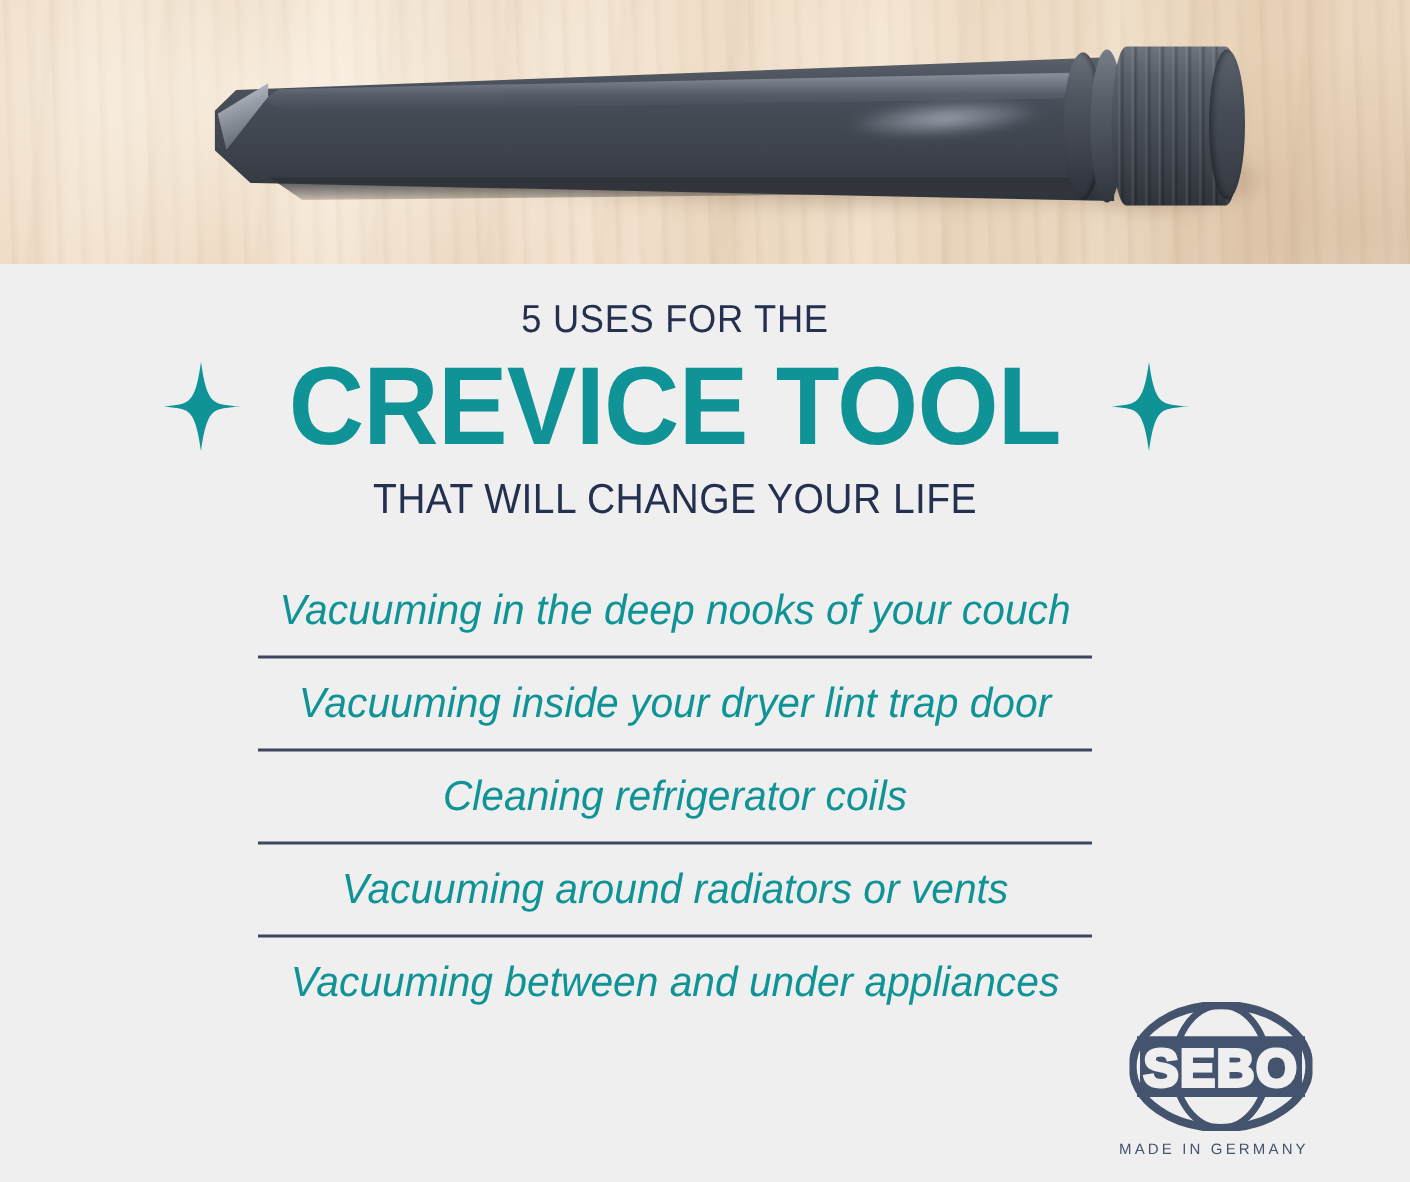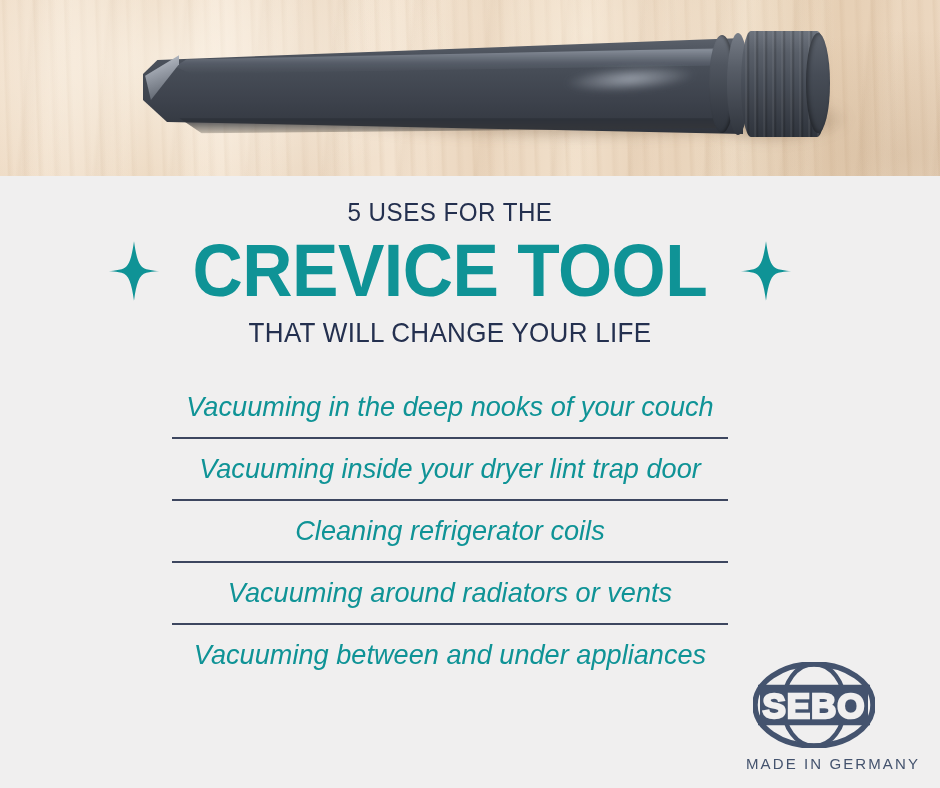--- a/index.html
+++ b/index.html
@@ -282,21 +282,21 @@
     text-align: left;
   }
   .logo-mark {
     display: block;
     width: 122px;
     height: 86px;
     margin: 0 auto;
   }
   .logo-tagline {
     color: #44536e;
-    font-size: 15px;
+    font-size: 10px;
     letter-spacing: 2.1px;
     margin-top: 7px;
     font-weight: 400;
     white-space: nowrap;
   }
 </style>
 </head>
 <body>
 
 <div class="infographic">

